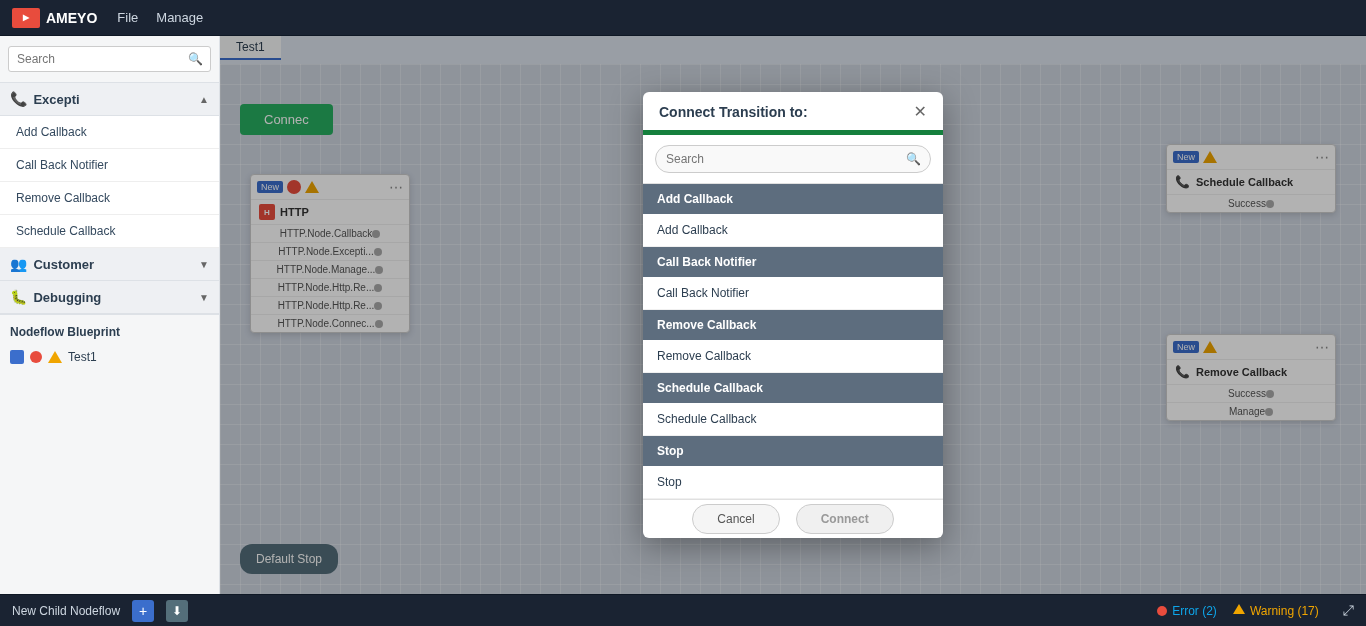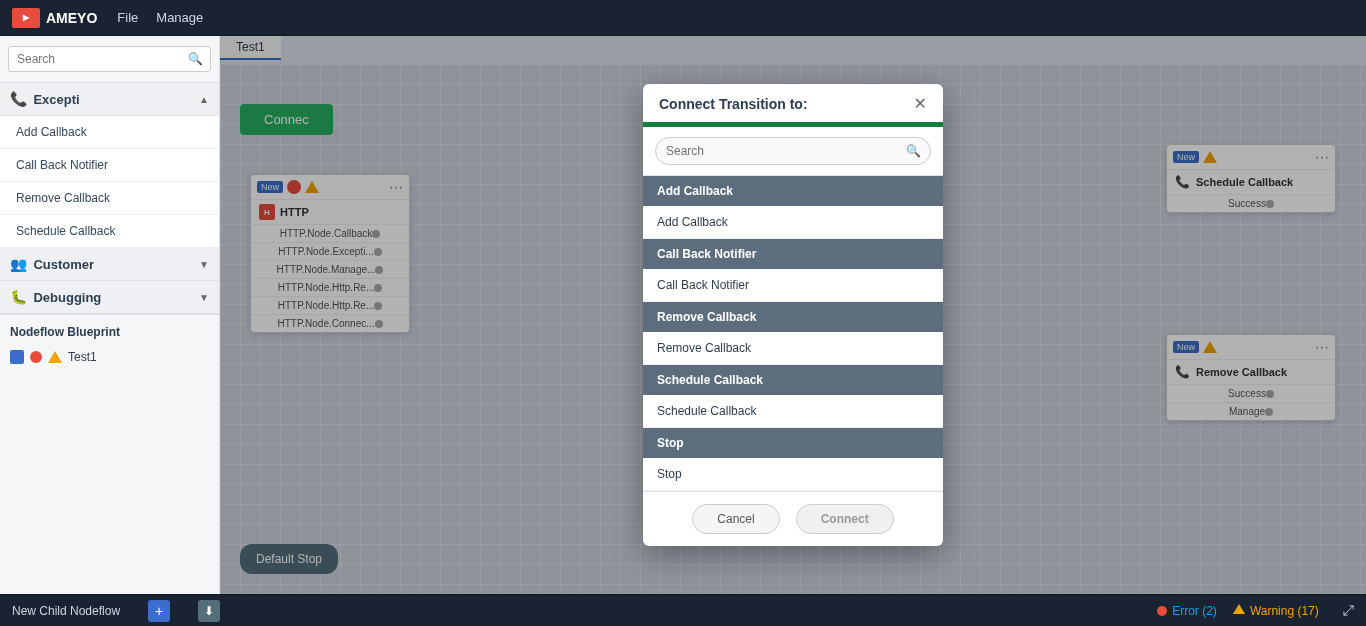--- a/index.html
+++ b/index.html
@@ -285,21 +285,21 @@
       font-size: 12px;
     }
 
     
     .bottombar {
       height: 32px;
       background: #1a2332;
       display: flex;
       align-items: center;
       padding: 0 12px;
-      gap: 28px;
+      gap: 12px;
       border-top: 1px solid #0f1825;
     }
     .bottombar-left {
       color: #cdd6e0;
       font-size: 12px;
     }
     .bottombar-add {
       width: 22px; height: 22px;
       background: #3b6ecc;
       border-radius: 3px;
@@ -420,21 +420,21 @@
       font-size: 12px;
       color: #2c3e50;
       cursor: pointer;
       border-bottom: 1px solid #f0f0f0;
       background: #fff;
     }
     .modal-footer {
       display: flex;
       justify-content: center;
       gap: 16px;
-      padding: 12px 16px;
+      padding: 4px 16px;
       border-top: 1px solid #e0e0e0;
     }
     .btn-cancel {
       padding: 7px 24px;
       border: 1px solid #ccc;
       background: #f5f5f5;
       border-radius: 20px;
       font-size: 12px;
       color: #555;
       cursor: pointer;

